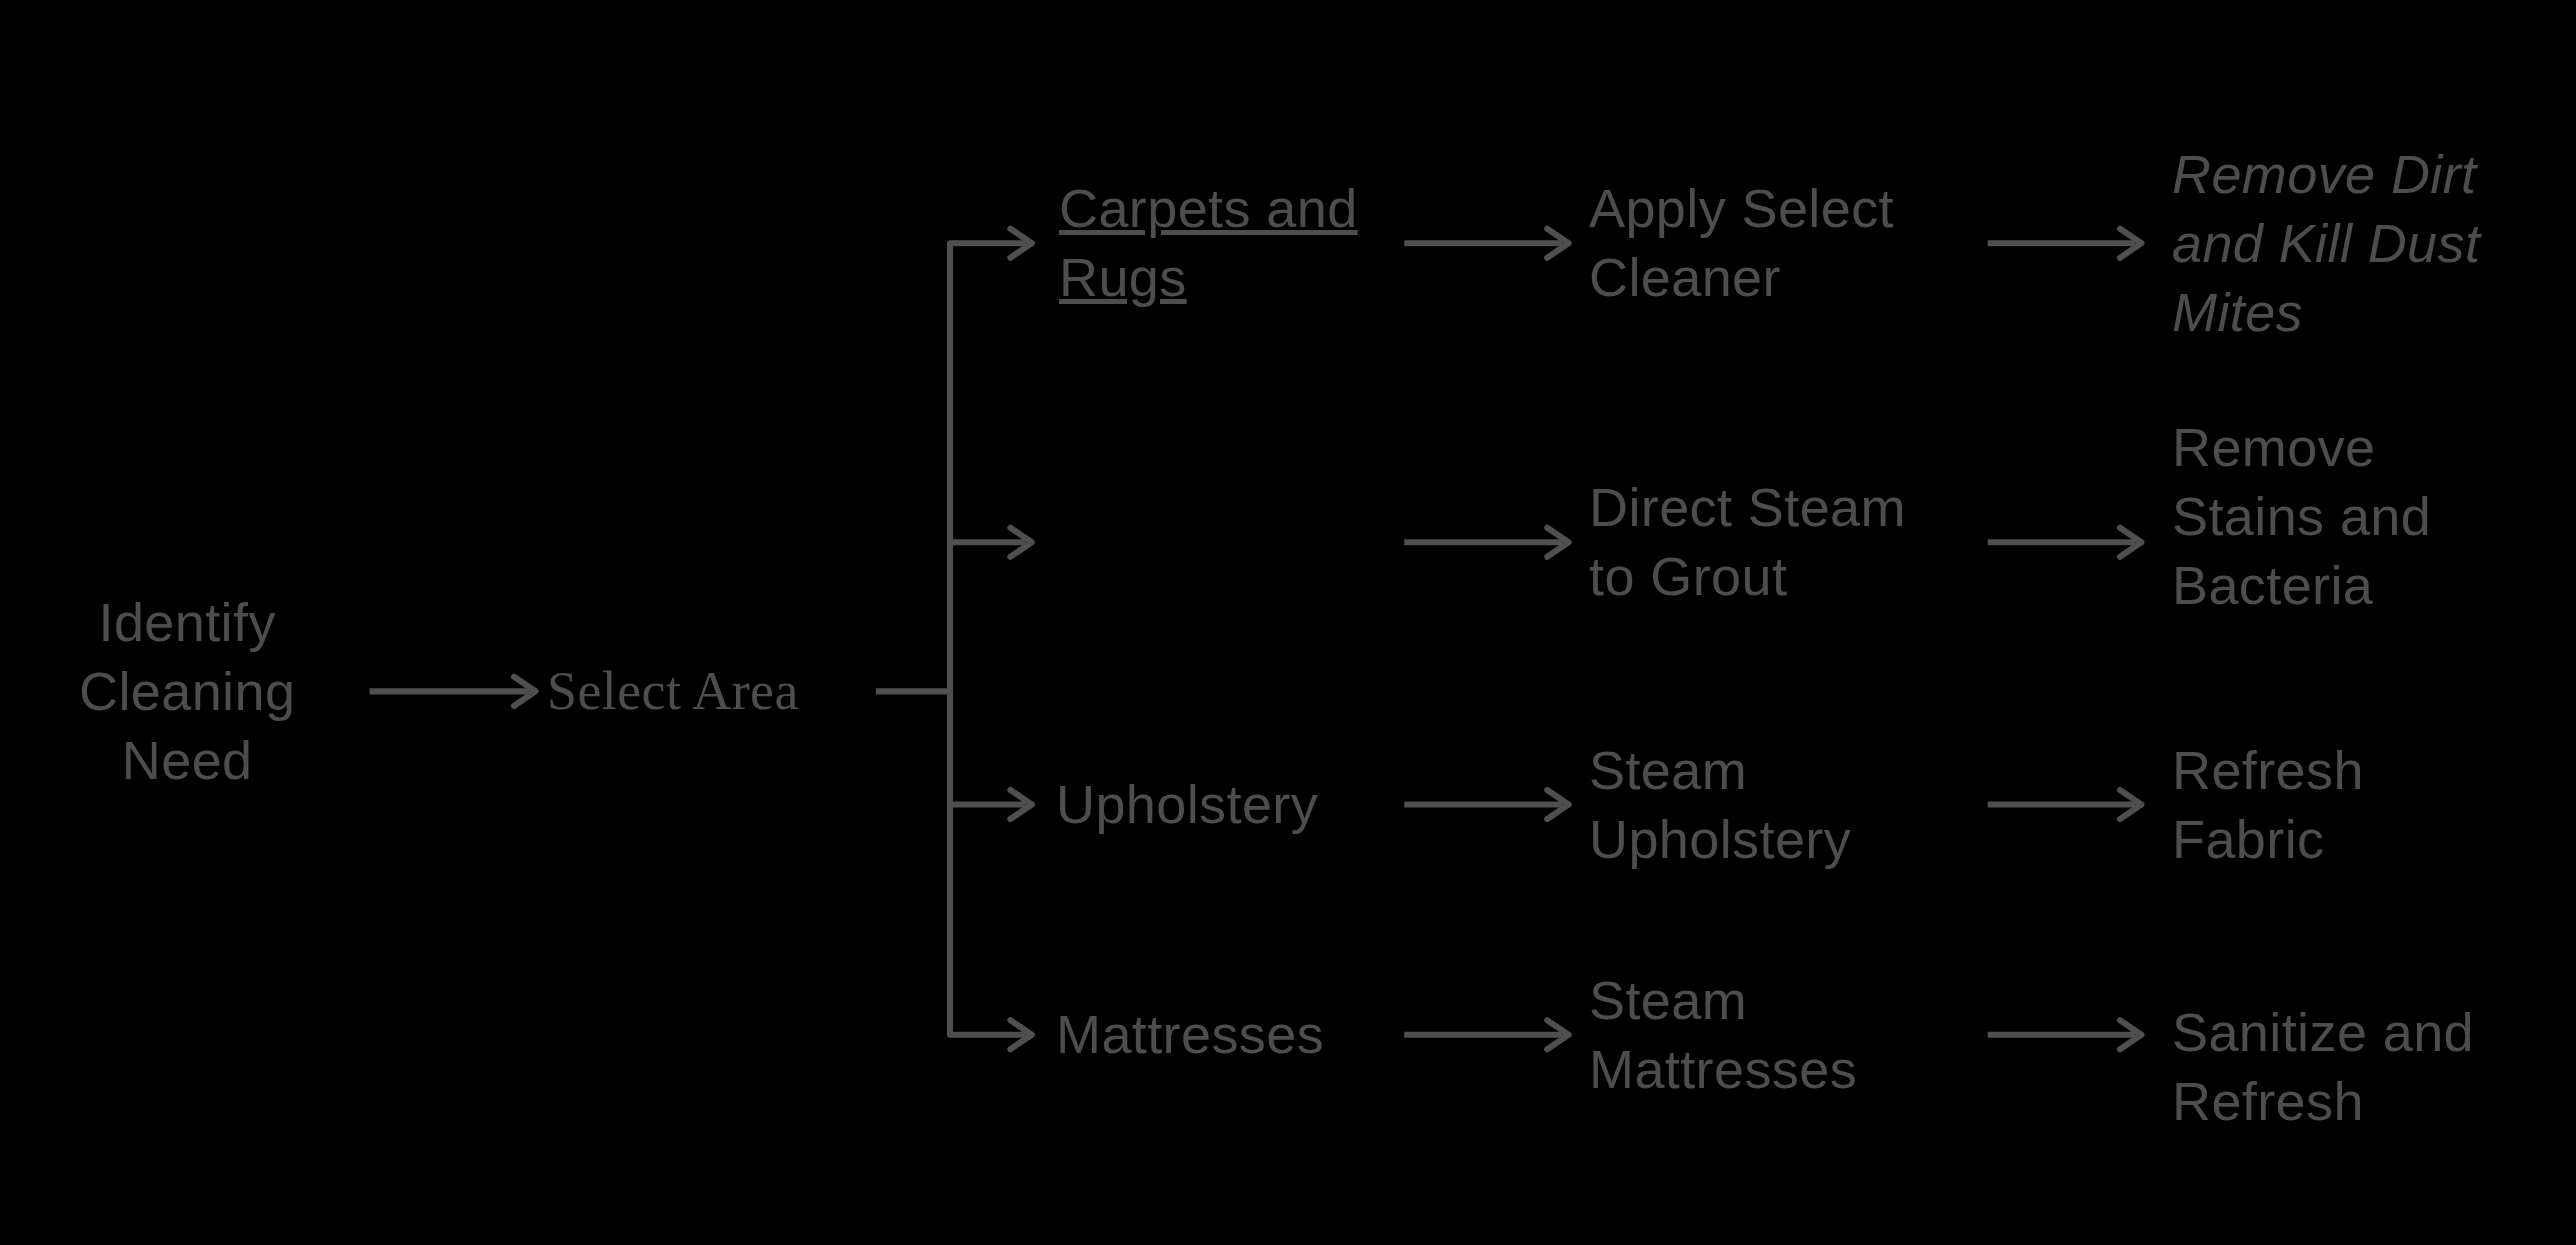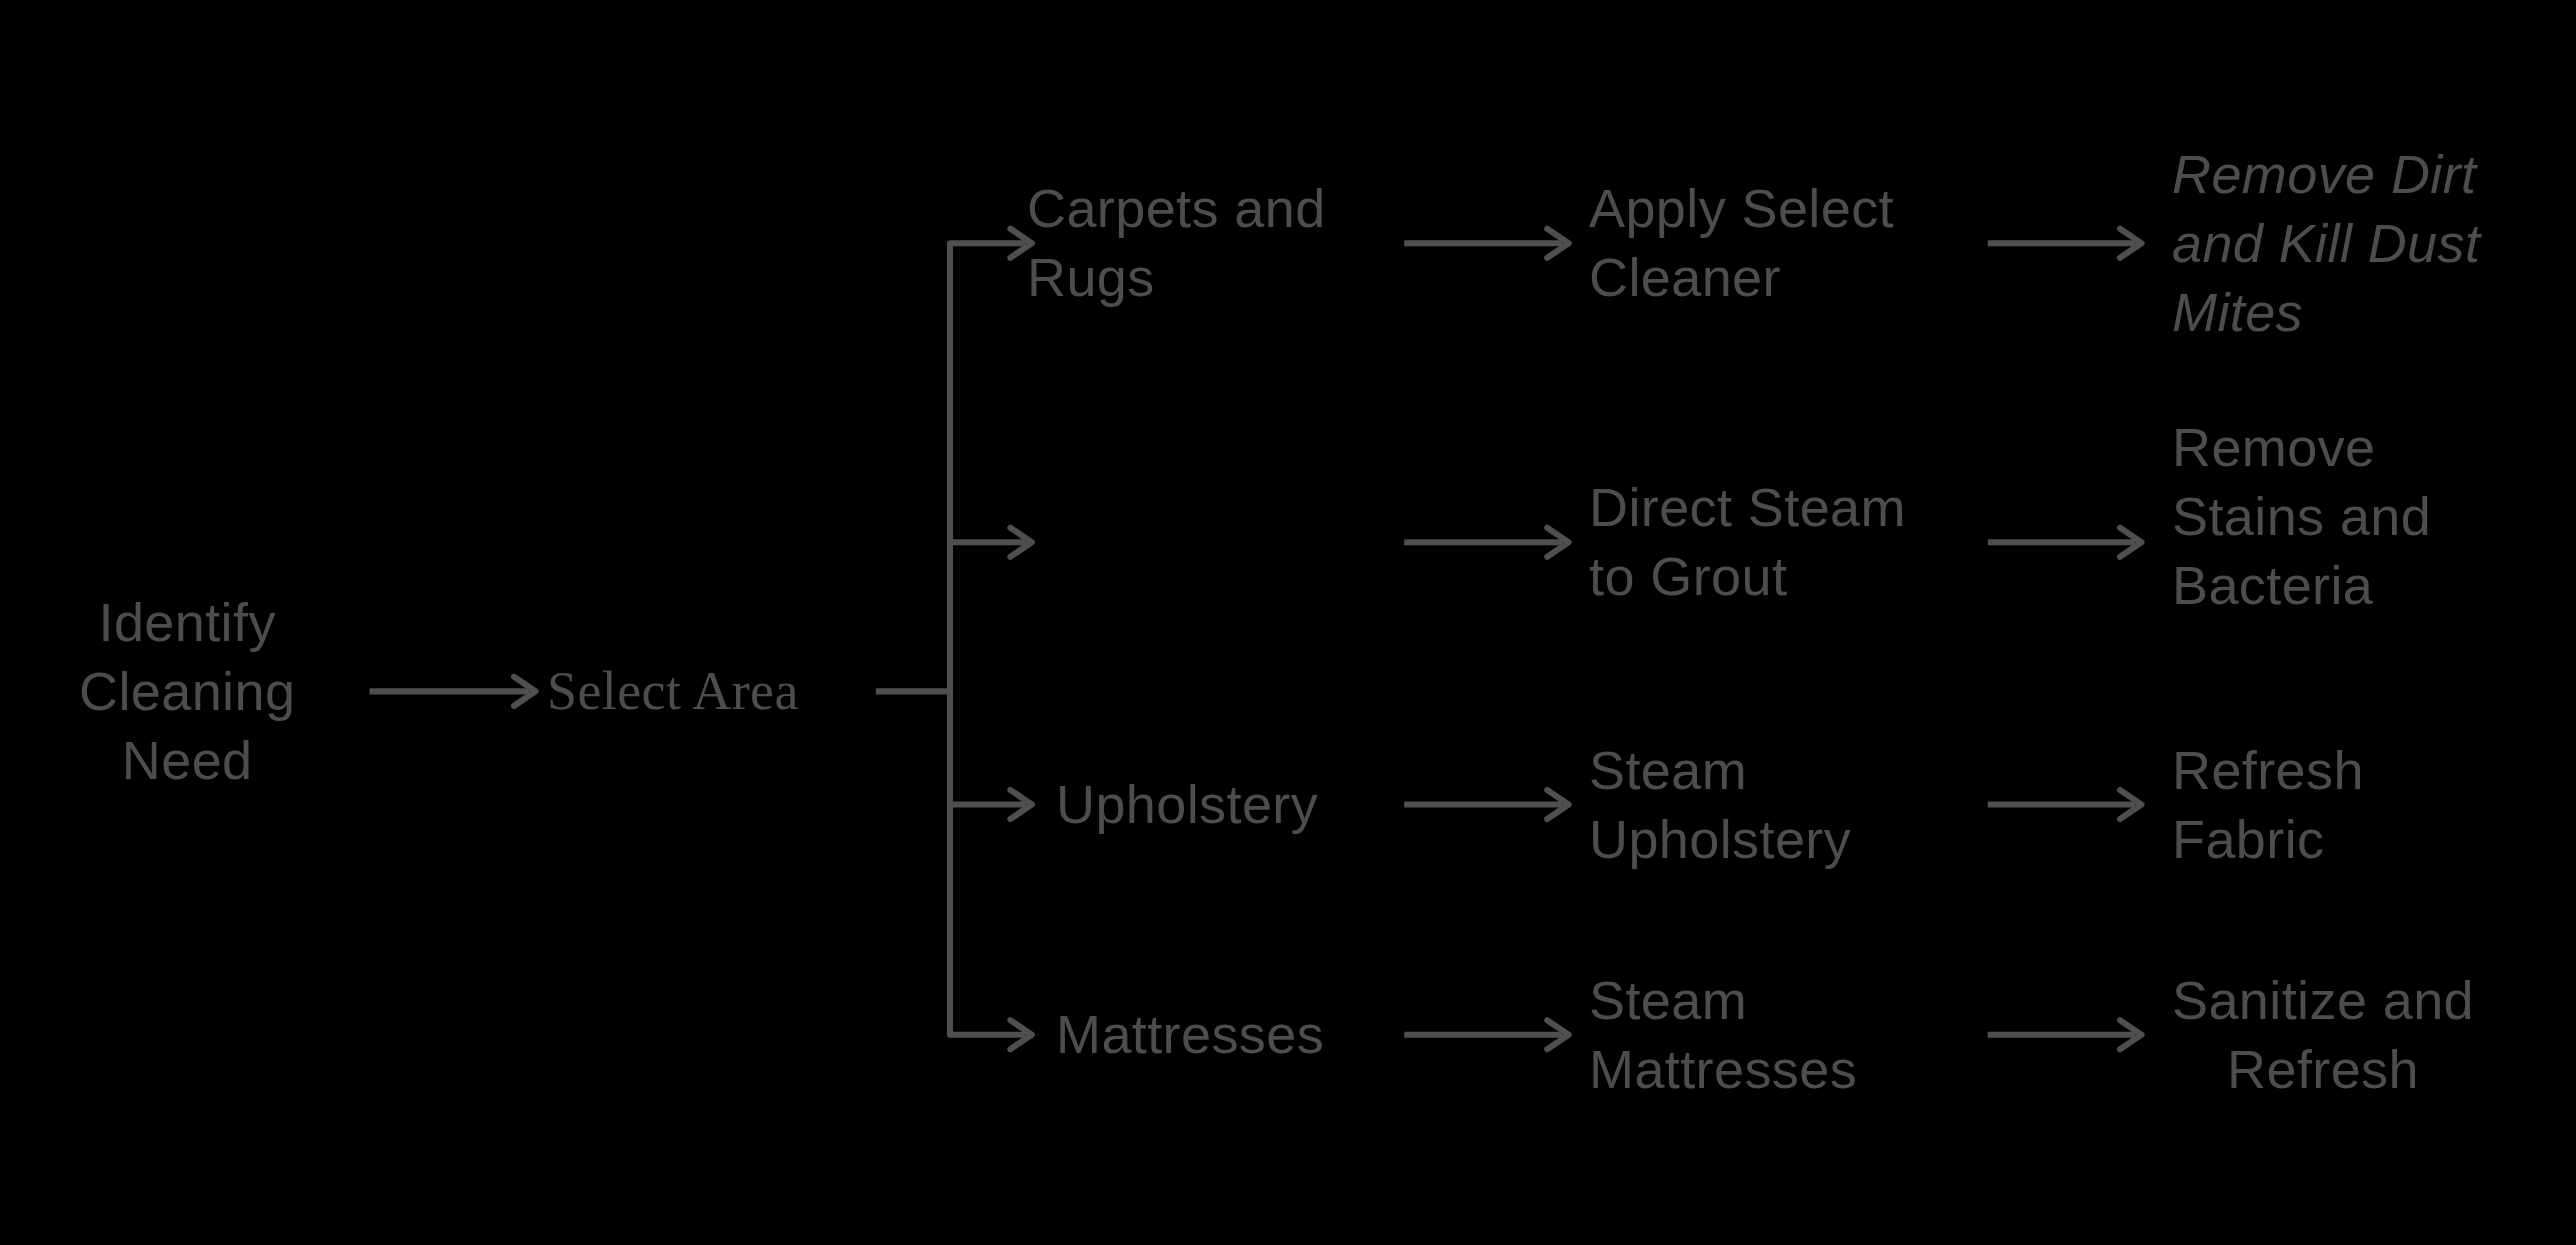--- a/index.html
+++ b/index.html
@@ -74,21 +74,21 @@
       <path class="head" d="M 2772 1334 L 2800 1353 L 2772 1372"></path>
     </g>
   </svg>
 
   <div class="node" style="left:79px; top:588px;text-align:center;">Identify
 Cleaning
 Need</div>
 
   <div class="node" style="left:547px; top:657px;font-family:Liberation Serif, serif;">Select Area</div>
 
-  <div class="node" style="left:1027px; top:174px;">Carpets and
+  <div class="node" style="left:1059px; top:174px;text-decoration:underline;">Carpets and
 Rugs</div>
   <div class="node" style="left:1056px; top:770px;">Upholstery</div>
   <div class="node" style="left:1056px; top:1000px;">Mattresses</div>
 
   <div class="node" style="left:1589px; top:174px;">Apply Select
 Cleaner</div>
   <div class="node" style="left:1589px; top:473px;">Direct Steam
 to Grout</div>
   <div class="node" style="left:1589px; top:736px;">Steam
 Upholstery</div>
@@ -96,17 +96,17 @@
 Mattresses</div>
 
   <div class="node" style="left:2172px; top:140px;font-style:italic;">Remove Dirt
 and Kill Dust
 Mites</div>
   <div class="node" style="left:2172px; top:413px;">Remove
 Stains and
 Bacteria</div>
   <div class="node" style="left:2172px; top:736px;">Refresh
 Fabric</div>
-  <div class="node" style="left:2172px; top:966px;text-align:center;">Sanitize and
+  <div class="node" style="left:2172px; top:998px;">Sanitize and
 Refresh</div>
 
 </div>
 
 
 </body></html>

